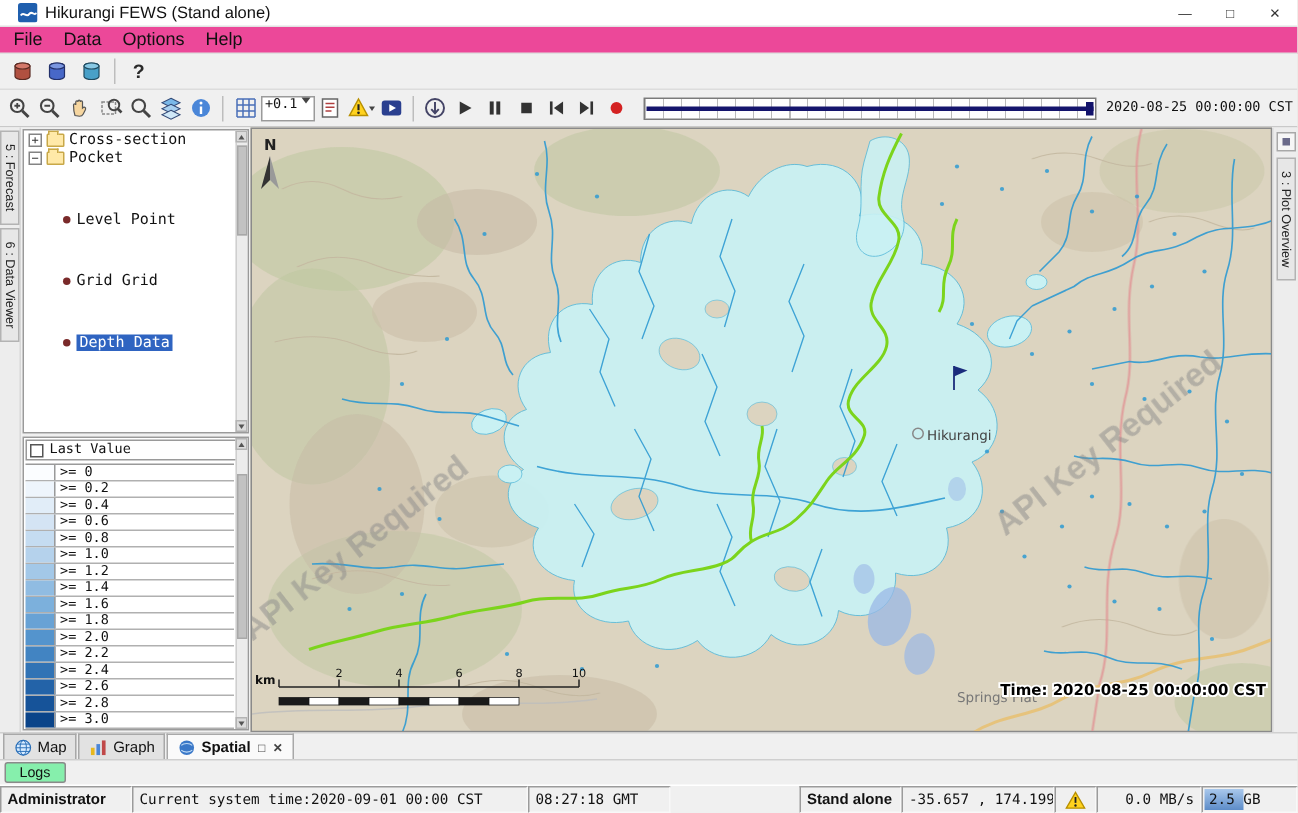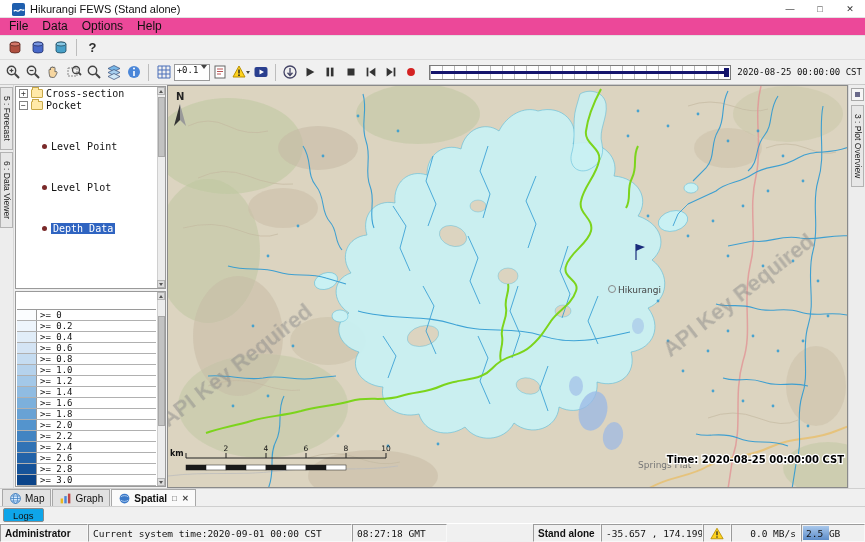--- a/index.html
+++ b/index.html
@@ -68,21 +68,21 @@
   .map-panel { position:absolute; left:167px; top:0; width:681px; height:403px; border:1px solid #8a8a8a; background:#dcd4c0; overflow:hidden; }
   .map-panel svg { display:block; }
 
   
   #bottombar { height:18px; background:#f0f0f0; display:flex; align-items:flex-end; padding-left:2px; border-top:1px solid #d0d0d0; }
   .btab { display:flex; align-items:center; gap:3px; height:17px; border:1px solid #a8a8a8; border-bottom:none; background:#e2e2e2; padding:0 6px; font-size:10px; margin-right:1px; }
   .btab.active { background:#fafafa; font-weight:bold; }
   .btab .tctl { font-size:8px; color:#444; margin-left:2px; }
 
   #logsrow { height:17px; background:#f0f0f0; display:flex; align-items:center; padding-left:3px; border-top:1px solid #cfcfcf; }
-  .logsbtn { height:14px; border:1px solid #8a8a8a; border-radius:2px; background:#0ea5e9; font-size:9.5px; padding:0 9px; display:flex; align-items:center; }
+  .logsbtn { height:14px; border:1px solid #8a8a8a; border-radius:2px; background:#86efac; font-size:9.5px; padding:0 9px; display:flex; align-items:center; }
 
   
   #statusbar { height:19px; display:flex; align-items:stretch; background:#f0f0f0; border-top:1px solid #fff; }
   .seg { border:1px solid; border-color:#9b9b9b #f8f8f8 #f8f8f8 #9b9b9b; display:flex; align-items:center; padding:0 4px; font-size:9.5px; font-family:"DejaVu Sans Mono",monospace; white-space:nowrap; overflow:hidden; position:relative; }
   .seg.sans { font-family:"Liberation Sans",sans-serif; font-size:10px;font-weight:bold; }
   .memfill { position:absolute; left:1px; top:1px; bottom:1px; width:42%; background:linear-gradient(#a9c8ec,#5d8cc8); }
   .memtext { position:relative; z-index:1; }
 </style>
 </head>
 <body>
@@ -273,34 +273,38 @@
         <span class="texp">−</span>
         <span class="tfolder"></span>
         <span>Pocket</span>
       </div>
       <div class="trow child">
         <span class="tdot"></span>
         <span>Level Point</span>
       </div>
       <div class="trow child">
         <span class="tdot"></span>
-        <span>Level Plot</span>
+        <span>Grid Grid</span>
       </div>
       <div class="trow child">
         <span class="tdot"></span>
         <span class="tsel">Depth Data</span>
       </div>
       <div class="vscroll">
         <span class="varrow up"></span>
         <span class="varrow dn"></span>
         <span class="vthumb" style="top:10px;height:60px;"></span>
       </div>
     </div>
 
     <div class="legend-panel">
+      <div class="legend-head">
+        <span class="checkbox"></span>
+        <span>Last Value</span>
+      </div>
       <div class="lrows">
         <div class="lrow">
             <span class="lsw" style="background-color: rgb(251, 253, 255);"></span>
             <span class="llb">&gt;= 0</span>
           </div>
         <div class="lrow">
             <span class="lsw" style="background-color: rgb(238, 245, 252);"></span>
             <span class="llb">&gt;= 0.2</span>
           </div>
         <div class="lrow">

